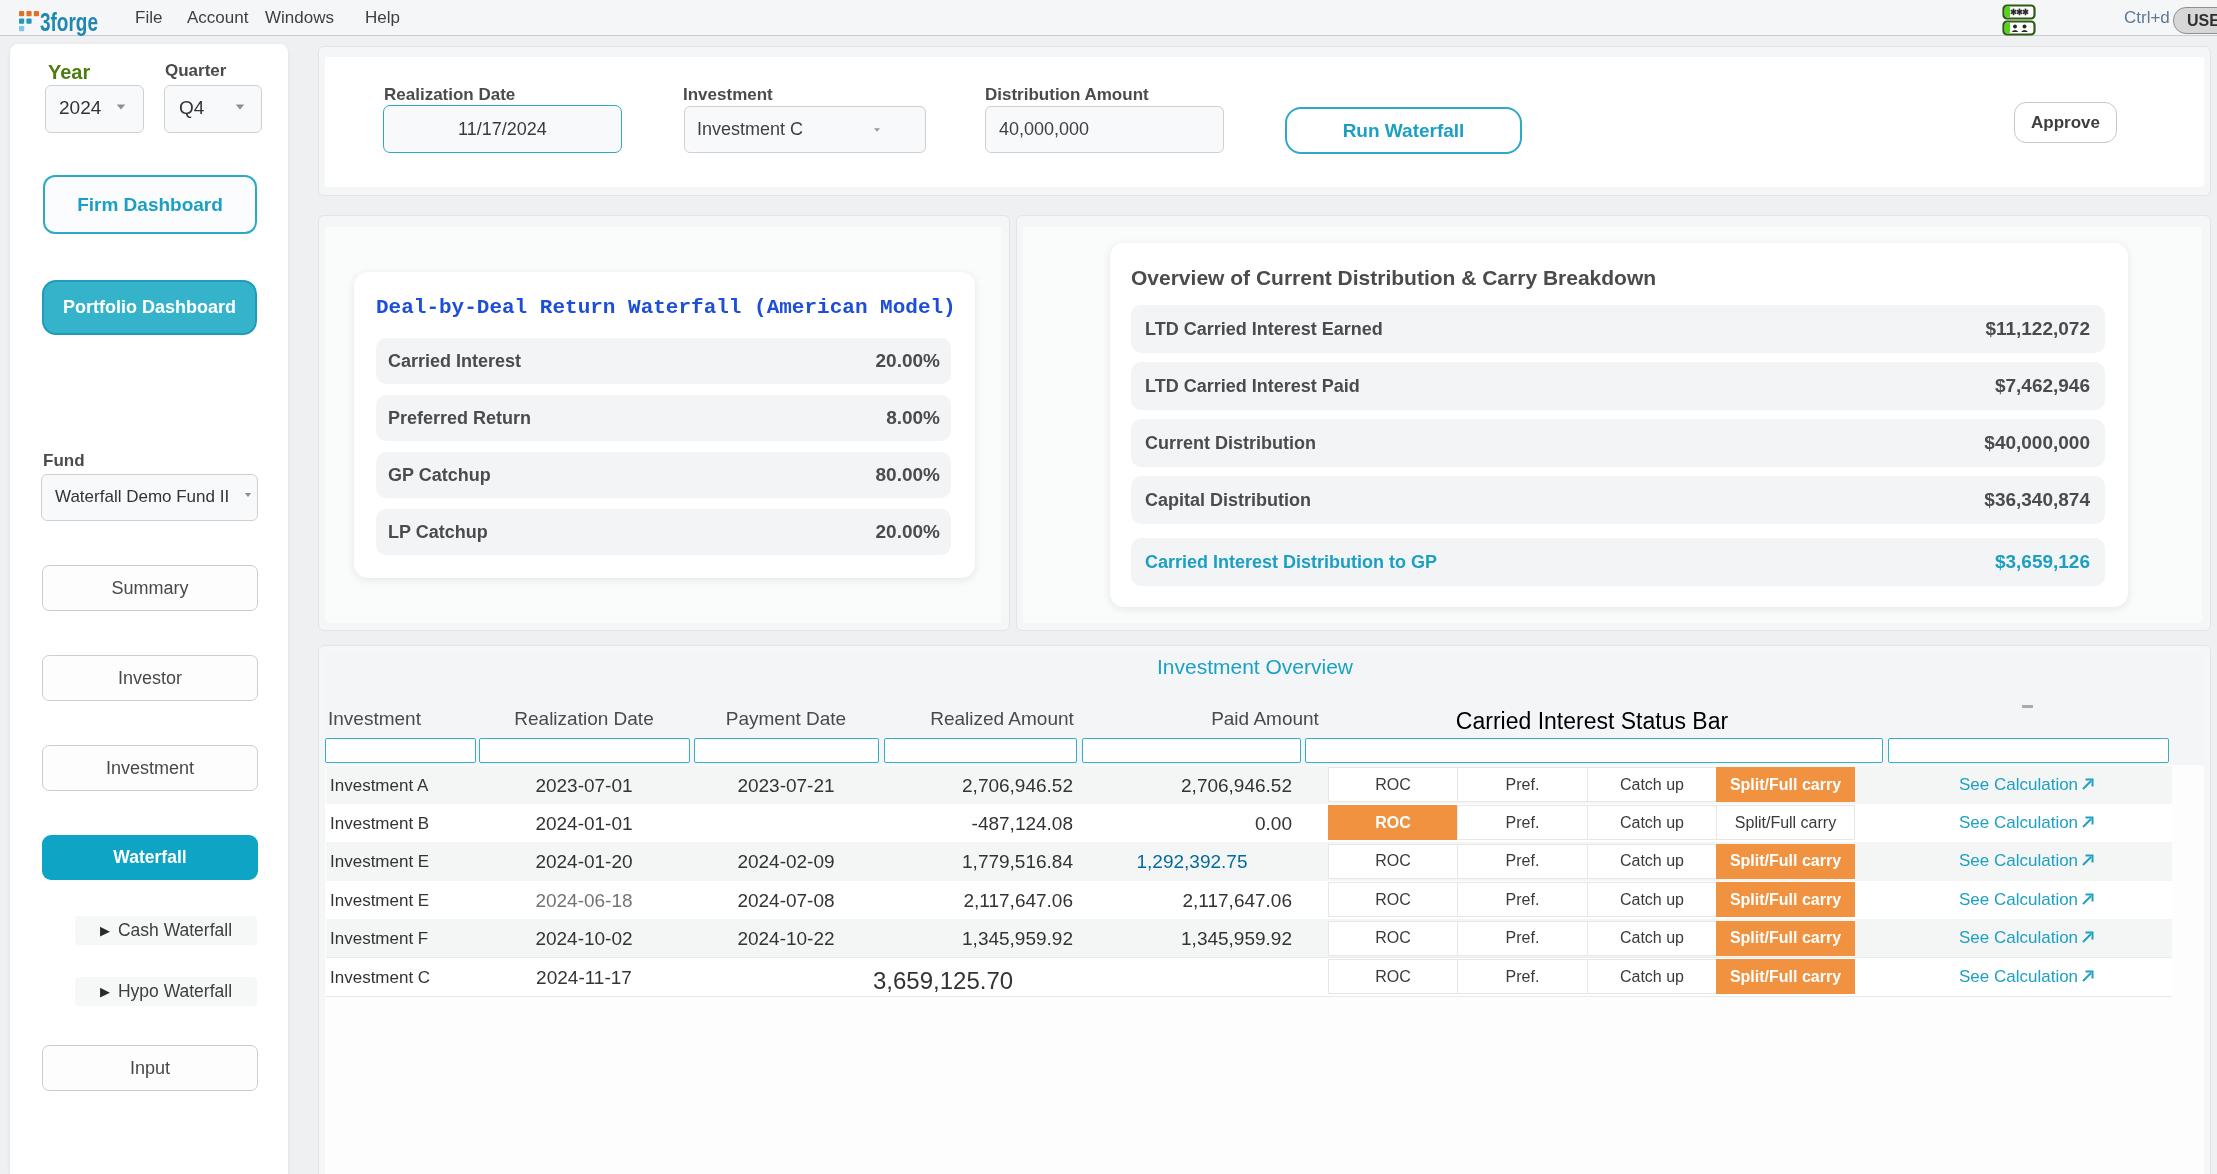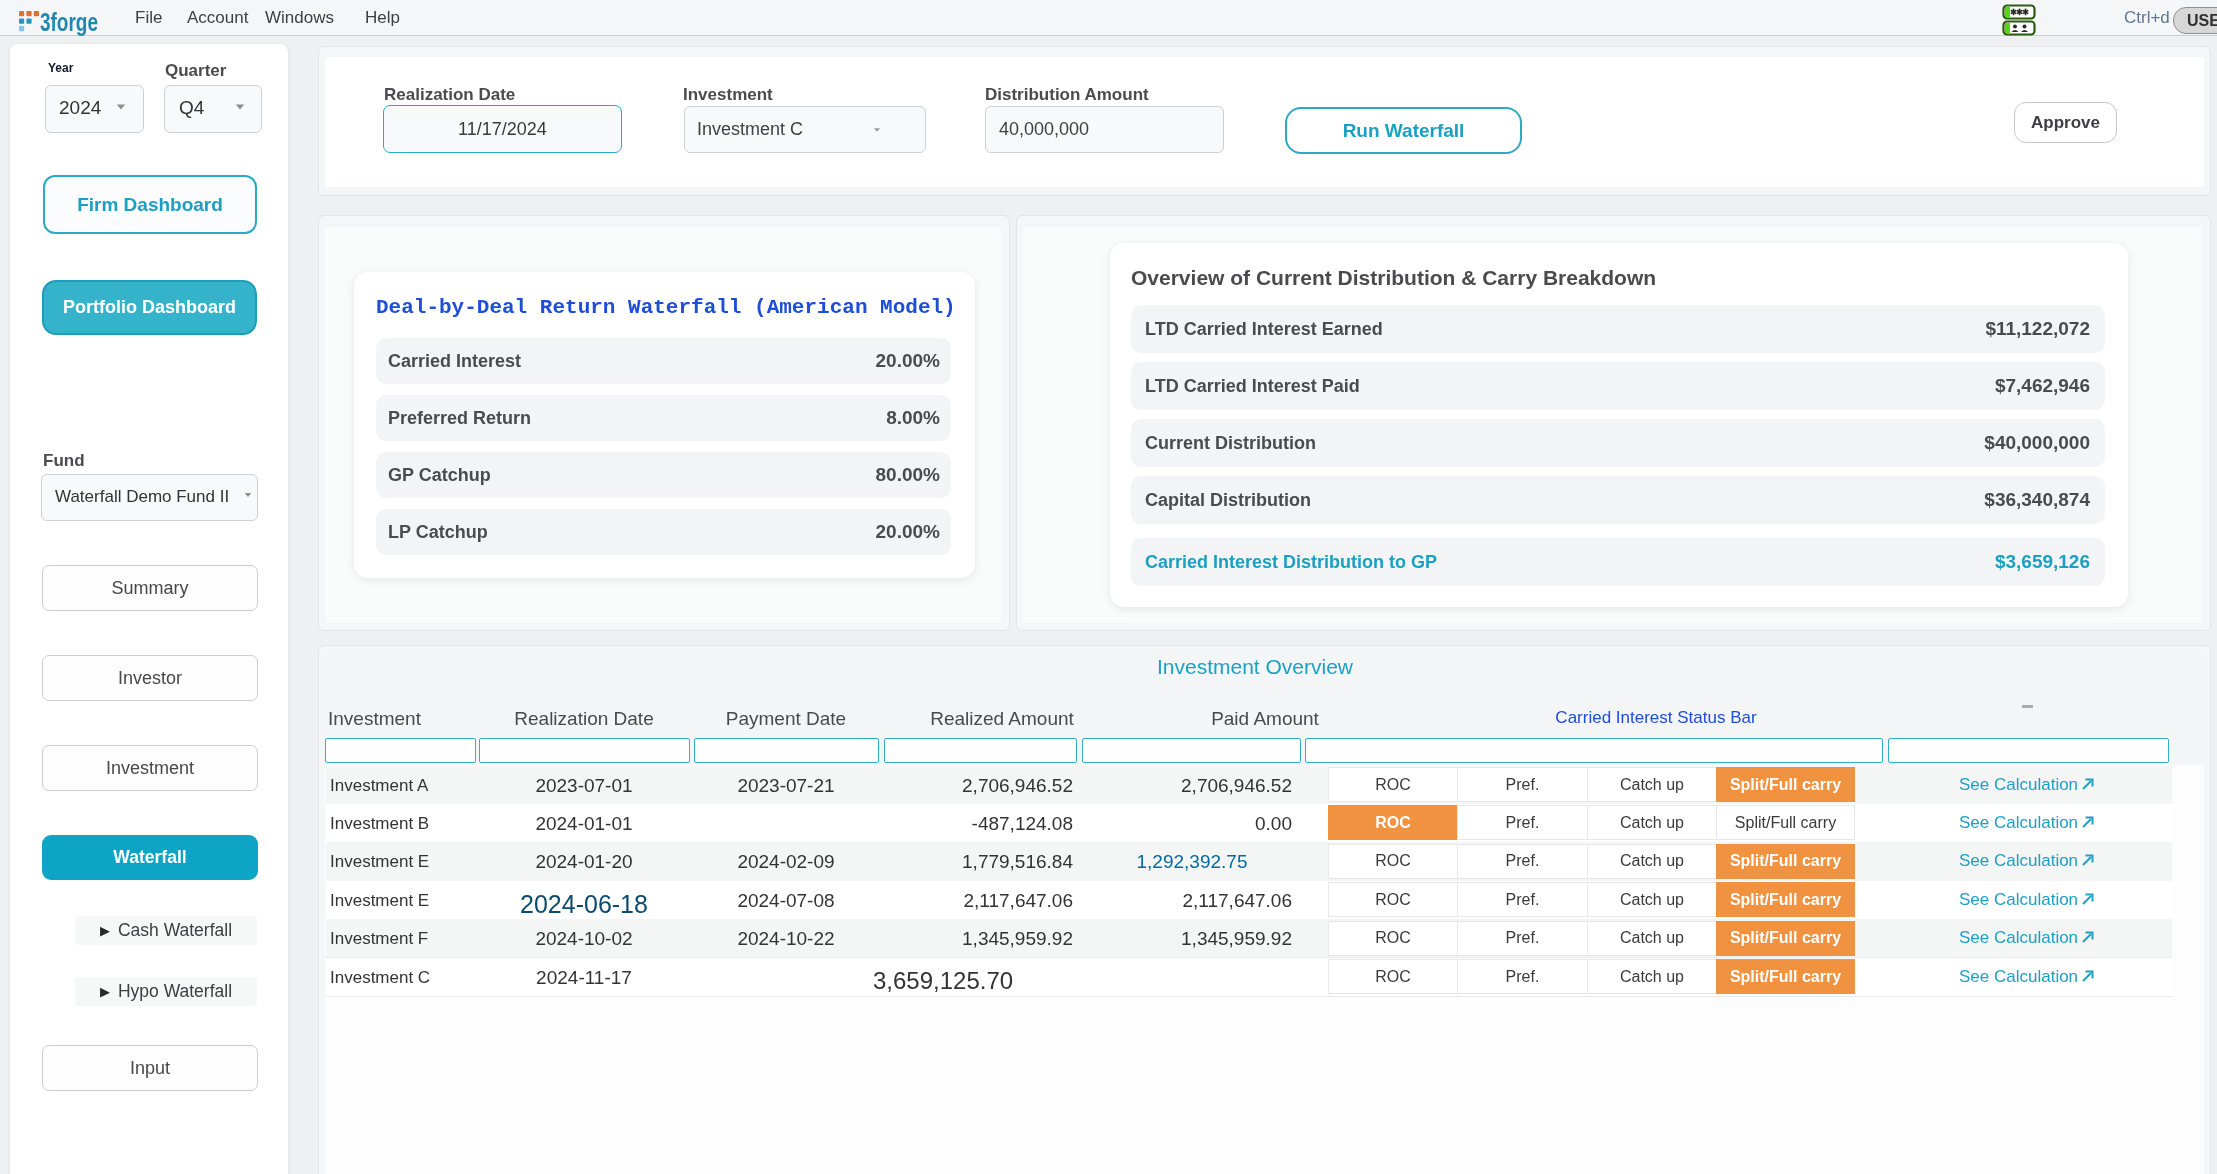--- a/index.html
+++ b/index.html
@@ -48,21 +48,21 @@
 <g fill="#2a2a2a">
       <circle cx="13" cy="22.5" r="2"></circle>
       <path d="M9.5 28 q3.5 -4 7 0 z"></path>
 <circle cx="22.5" cy="22.5" r="2"></circle>
       <path d="M19 28 q3.5 -4 7 0 z"></path>
     </g>
 </svg>
 <div class="abs" style="left:2124px;top:8px;font-size:17px;color:#5e7894;">Ctrl+d</div>
 <div class="abs" style="left:2173px;top:7px;width:100px;height:25px;background:#d7d7d7;border:1.5px solid #8f8f8f;border-radius:13px;font-size:16px;font-weight:bold;color:#2f2f2f;display:flex;align-items:center;padding-left:13px;">USERN</div>
 <div class="card" style="left:10px;top:44px;width:278px;height:1130px;border-radius:8px 8px 0 0;box-shadow:0 1px 4px rgba(0,0,0,0.08);"></div>
-<div class="abs b" style="left:48px;top:61px;font-size:12px;color:#0f172a;text-align:right;">Year</div>
+<div class="abs b" style="left:48px;top:61px;font-size:20px;color:#4d7c0f;text-align:right;">Year</div>
 <div class="abs b" style="left:165px;top:61px;font-size:17px;color:#4b4b4d;">Quarter</div>
 <div class="selbox" style="left:45px;top:85px;width:97px;height:46px;"></div>
 <div class="abs" style="left:59px;top:97px;font-size:19px;color:#333;">2024</div>
 <div class="caret" style="left:116px;top:104px;border-top-color:#8f8f91;transform:scale(0.85);"></div>
 <div class="selbox" style="left:164px;top:85px;width:96px;height:46px;"></div>
 <div class="abs" style="left:179px;top:97px;font-size:19px;color:#333;">Q4</div>
 <div class="caret" style="left:235px;top:104px;border-top-color:#8f8f91;transform:scale(0.85);"></div>
 <div class="abs b" style="left:43px;top:175px;width:210px;height:55px;border:2px solid #2ba9c6;border-radius:12px;background:#fbfcfd;color:#1b9fc2;font-size:19px;display:flex;align-items:center;justify-content:center;">Firm Dashboard</div>
 <div class="abs b" style="left:42px;top:266px;width:211px;height:51px;border:2.5px solid #1f9cba;border-radius:14px;background:#35b3ca;color:#fff;font-size:18px;display:flex;align-items:center;justify-content:center;margin-top:14px;">Portfolio Dashboard</div>
 <div class="abs b" style="left:43px;top:451px;font-size:17px;color:#4b4b4d;">Fund</div>
@@ -126,21 +126,21 @@
 <div class="gval" style="left:1850px;top:551px;width:240px;font-size:19px;color:#1b9fc2;">$3,659,126</div>
 <div class="winout" style="left:318px;top:645px;width:1891px;height:534px;border-radius:6px 6px 0 0;"></div>
 <div class="winin" style="left:325px;top:652px;width:1879px;height:527px;background:#f4f5f6;"></div>
 <div class="winin" style="left:325px;top:765px;width:1879px;height:414px;background:#fdfdfe;"></div>
 <div class="abs" style="left:326px;top:655px;width:1858px;text-align:center;font-size:21px;color:#18a2c6;">Investment Overview</div>
 <div class="abs" style="left:328px;top:708px;font-size:19px;color:#4a4a4b;">Investment</div>
 <div class="abs" style="left:284px;top:708px;width:600px;text-align:center;font-size:19px;color:#4a4a4b;">Realization Date</div>
 <div class="abs" style="left:486px;top:708px;width:600px;text-align:center;font-size:19px;color:#4a4a4b;">Payment Date</div>
 <div class="abs" style="left:702px;top:708px;width:600px;text-align:center;font-size:19px;color:#4a4a4b;">Realized Amount</div>
 <div class="abs" style="left:965px;top:708px;width:600px;text-align:center;font-size:19px;color:#4a4a4b;">Paid Amount</div>
-<div class="abs" style="left:1356px;top:708px;width:600px;text-align:center;font-size:17px;color:#1d4ed8;">Carried Interest Status Bar</div>
+<div class="abs" style="left:1292px;top:708px;width:600px;text-align:center;font-size:23px;color:#000000;">Carried Interest Status Bar</div>
 <div class="abs" style="left:2022px;top:705px;width:11px;height:2.5px;background:#a9abb0;"></div>
 <div class="abs" style="left:325px;top:738px;width:149px;height:23px;background:#fff;border:1.5px solid #35aec8;border-radius:2px;"></div>
 <div class="abs" style="left:479px;top:738px;width:209px;height:23px;background:#fff;border:1.5px solid #35aec8;border-radius:2px;"></div>
 <div class="abs" style="left:694px;top:738px;width:183px;height:23px;background:#fff;border:1.5px solid #35aec8;border-radius:2px;"></div>
 <div class="abs" style="left:884px;top:738px;width:191px;height:23px;background:#fff;border:1.5px solid #35aec8;border-radius:2px;"></div>
 <div class="abs" style="left:1082px;top:738px;width:217px;height:23px;background:#fff;border:1.5px solid #35aec8;border-radius:2px;"></div>
 <div class="abs" style="left:1305px;top:738px;width:576px;height:23px;background:#fff;border:1.5px solid #35aec8;border-radius:2px;"></div>
 <div class="abs" style="left:1888px;top:738px;width:279px;height:23px;background:#fff;border:1.5px solid #35aec8;border-radius:2px;"></div>
 <div class="abs" style="left:326px;top:765.5px;width:1846px;height:38.4px;background:#f4f5f5;box-shadow:0 1px 0 #e9eaeb;"></div>
 <div class="abs" style="left:330px;top:775.5px;font-size:17px;color:#333;">Investment A</div>
@@ -182,21 +182,21 @@
 <div class="abs" style="left:1457px;top:843.8px;width:131px;height:35px;background:#fff;border:1px solid #e7e7e7;box-sizing:border-box;color:#3a3a3c;font-size:16px;display:flex;align-items:center;justify-content:center;">Pref.</div>
 <div class="abs" style="left:1587px;top:843.8px;width:130px;height:35px;background:#fff;border:1px solid #e7e7e7;box-sizing:border-box;color:#3a3a3c;font-size:16px;display:flex;align-items:center;justify-content:center;">Catch up</div>
 <div class="abs b" style="left:1716px;top:843.8px;width:139px;height:35px;background:#f0923f;color:#fff;font-size:16px;display:flex;align-items:center;justify-content:center;">Split/Full carry</div>
 <div class="abs" style="left:1959px;top:851.3px;font-size:17px;color:#1ea0c3;">See Calculation</div>
 <svg class="abs" style="left:2081px;top:853.3px;" width="14" height="14" viewBox="0 0 14 14">
     <path d="M2 12 L10 4" stroke="#1ea0c3" stroke-width="2" fill="none"></path>
     <path d="M4.5 2.5 L11.5 2.5 L11.5 9.5" stroke="#1ea0c3" stroke-width="2" fill="none"></path>
   </svg>
 <div class="abs" style="left:326px;top:880.7px;width:1846px;height:38.4px;background:#ffffff;box-shadow:0 1px 0 #e9eaeb;"></div>
 <div class="abs" style="left:330px;top:890.7px;font-size:17px;color:#333;">Investment E</div>
-<div class="abs" style="left:484px;top:889.7px;width:200px;text-align:center;font-size:25px;color:#0c4a6e;">2024-06-18</div>
+<div class="abs" style="left:484px;top:889.7px;width:200px;text-align:center;font-size:19px;color:#737373;">2024-06-18</div>
 <div class="abs" style="left:686px;top:889.7px;width:200px;text-align:center;font-size:19px;color:#333;">2024-07-08</div>
 <div class="abs" style="left:873px;top:889.7px;width:200px;text-align:right;font-size:19px;color:#333;">2,117,647.06</div>
 <div class="abs" style="left:1092px;top:889.7px;width:200px;text-align:right;font-size:19px;color:#333;">2,117,647.06</div>
 <div class="abs" style="left:1328px;top:882.2px;width:130px;height:35px;background:#fff;border:1px solid #e7e7e7;box-sizing:border-box;color:#3a3a3c;font-size:16px;display:flex;align-items:center;justify-content:center;">ROC</div>
 <div class="abs" style="left:1457px;top:882.2px;width:131px;height:35px;background:#fff;border:1px solid #e7e7e7;box-sizing:border-box;color:#3a3a3c;font-size:16px;display:flex;align-items:center;justify-content:center;">Pref.</div>
 <div class="abs" style="left:1587px;top:882.2px;width:130px;height:35px;background:#fff;border:1px solid #e7e7e7;box-sizing:border-box;color:#3a3a3c;font-size:16px;display:flex;align-items:center;justify-content:center;">Catch up</div>
 <div class="abs b" style="left:1716px;top:882.2px;width:139px;height:35px;background:#f0923f;color:#fff;font-size:16px;display:flex;align-items:center;justify-content:center;">Split/Full carry</div>
 <div class="abs" style="left:1959px;top:889.7px;font-size:17px;color:#1ea0c3;">See Calculation</div>
 <svg class="abs" style="left:2081px;top:891.7px;" width="14" height="14" viewBox="0 0 14 14">
     <path d="M2 12 L10 4" stroke="#1ea0c3" stroke-width="2" fill="none"></path>

